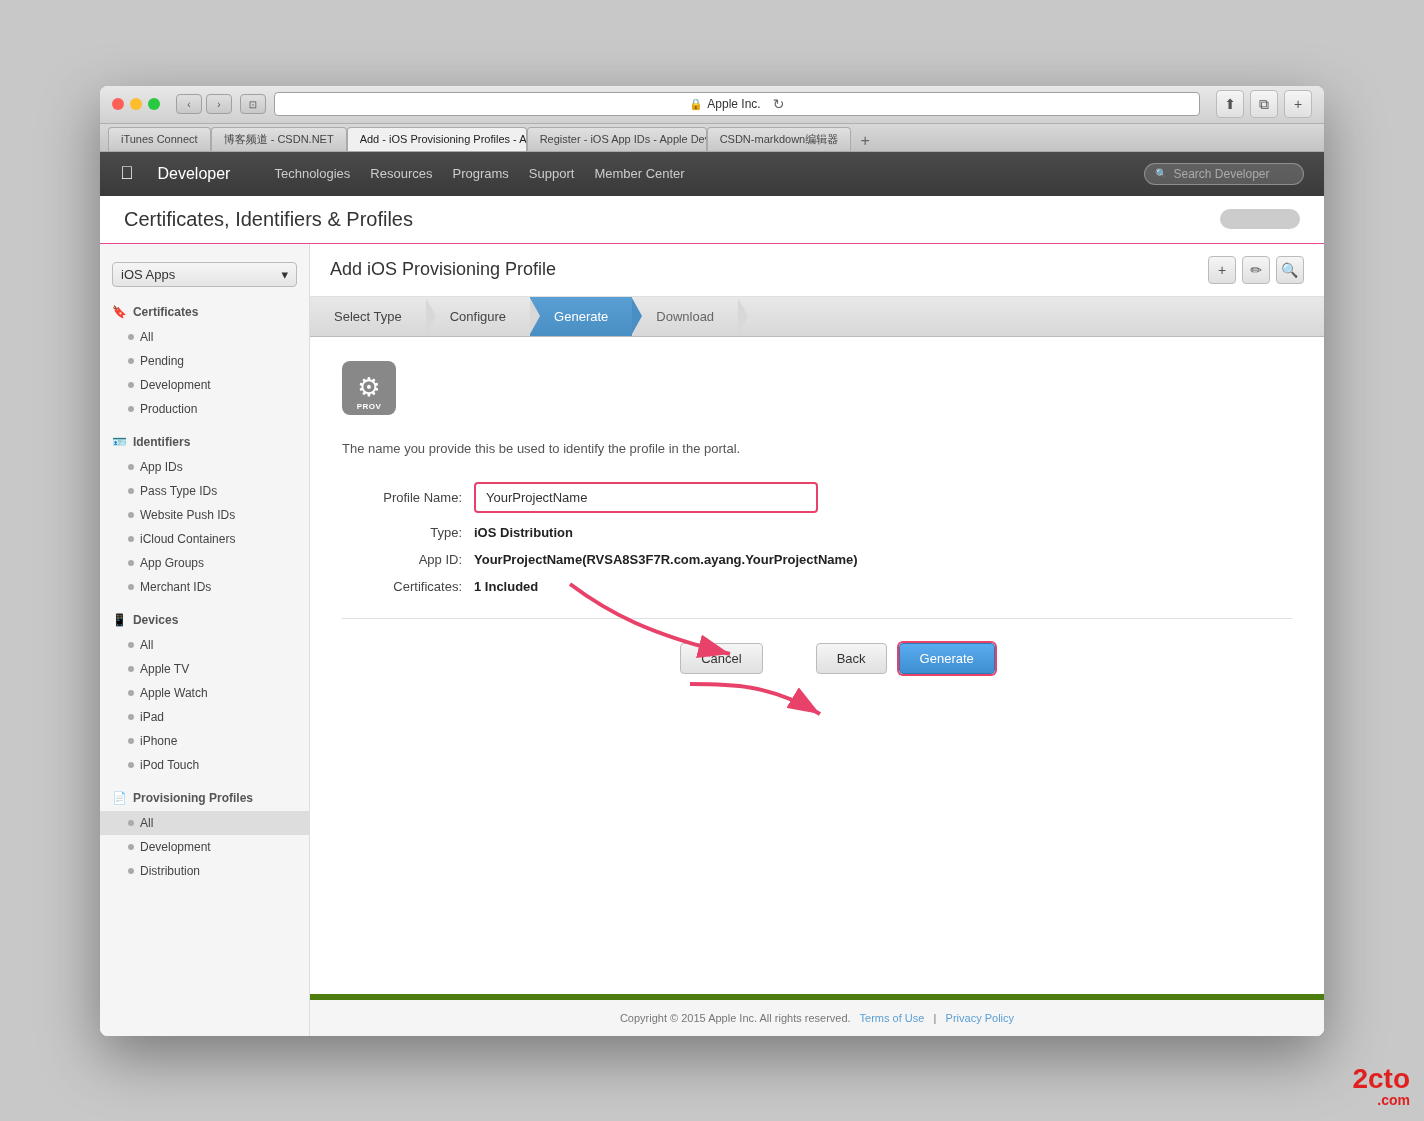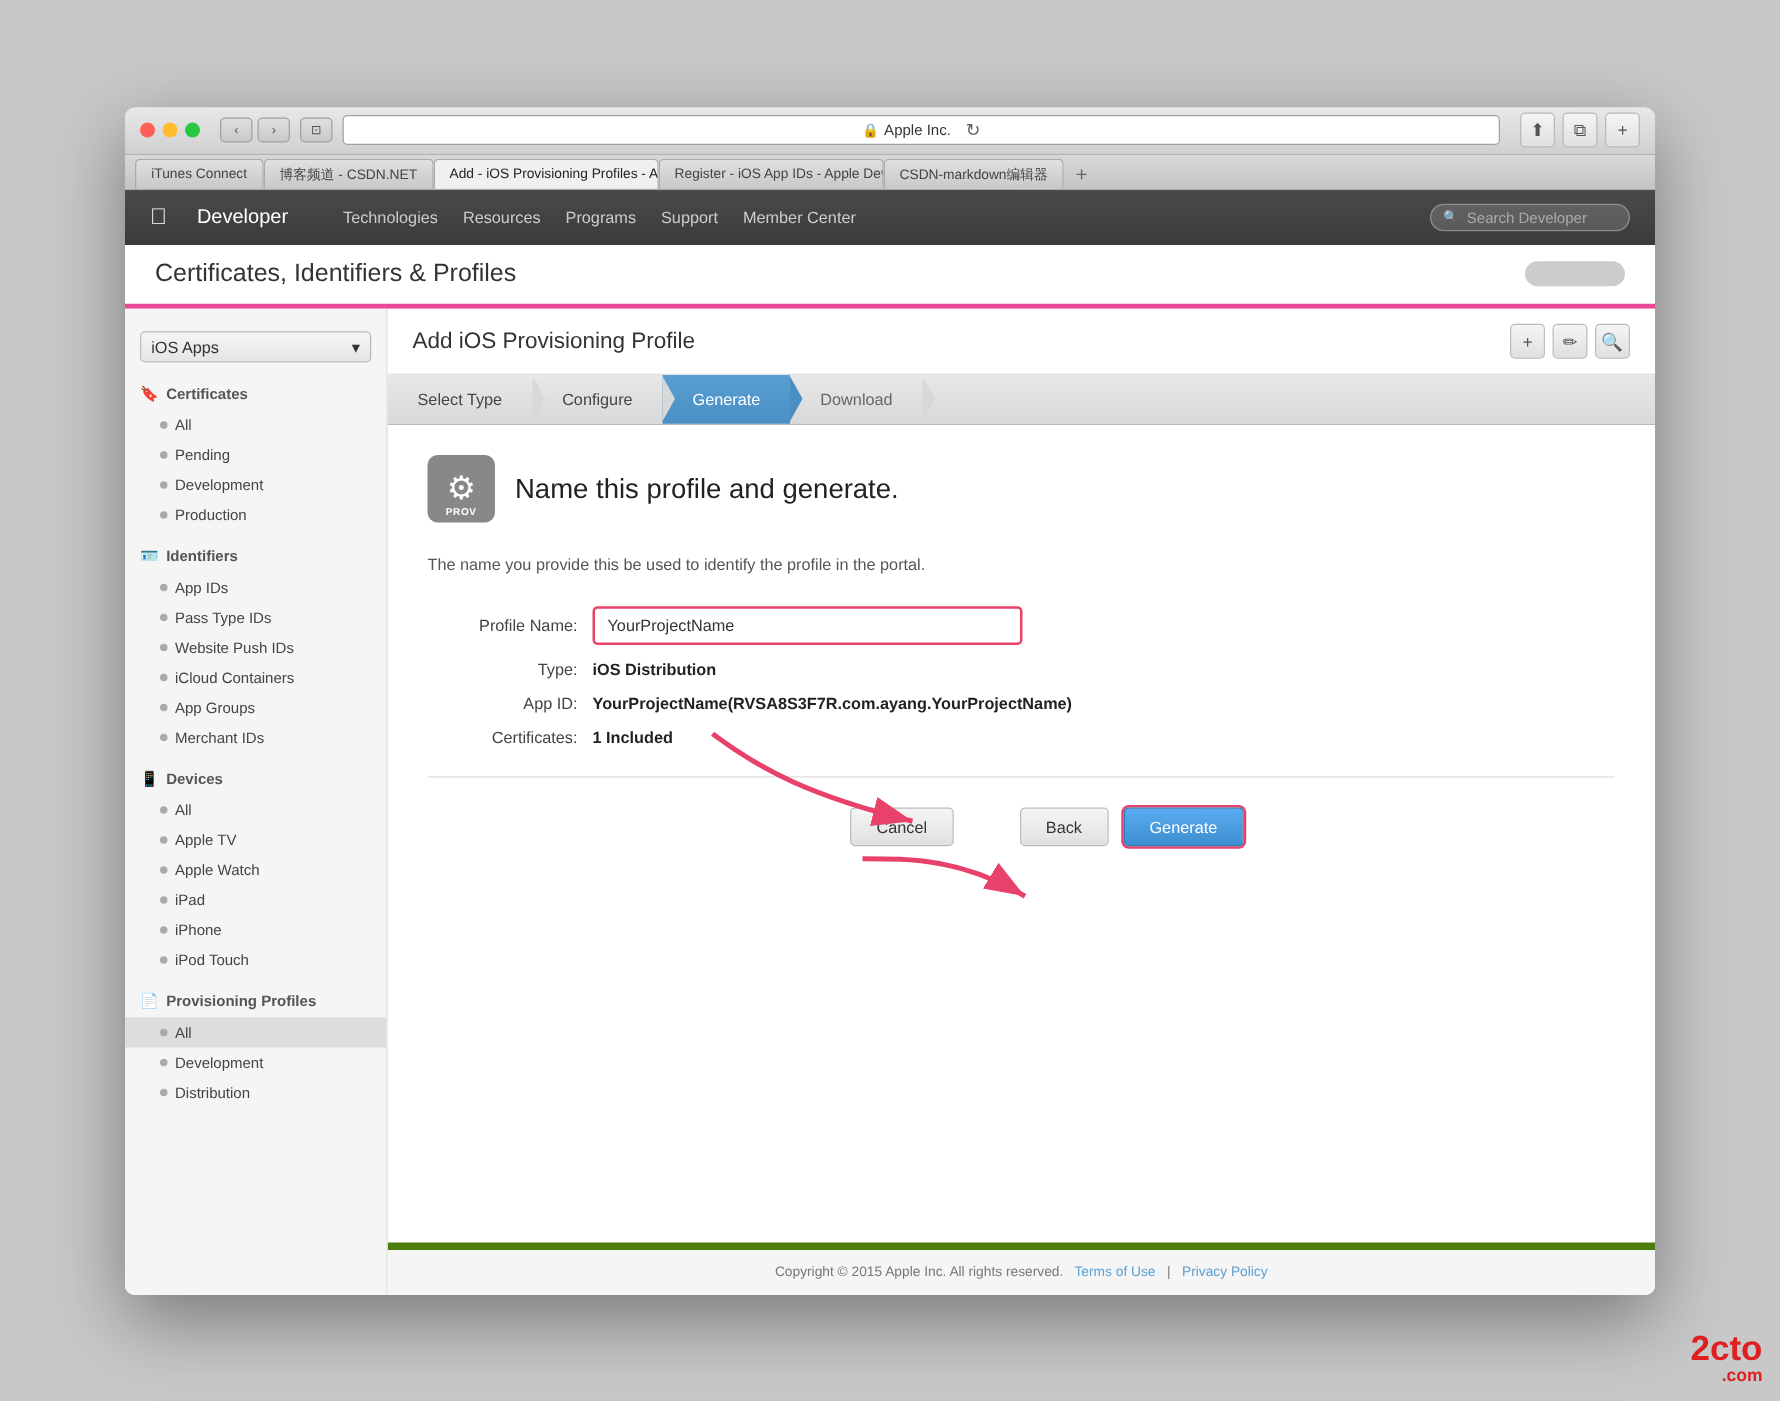--- a/index.html
+++ b/index.html
@@ -139,21 +139,21 @@
       font-size: 12px;
       width: 160px;
       display: flex; align-items: center; gap: 6px;
     }
     .search-icon-nav { font-size: 10px; }
 
     
     .page-header {
       background: white;
       padding: 12px 24px;
-      border-bottom: 4px solid #ec4899;
+      border-bottom: 1px solid #ec4899;
       display: flex;
       align-items: center;
       justify-content: space-between;
       flex-shrink: 0;
     }
     .page-header-title { font-size: 20px; color: #333; font-weight: 300; }
 
     
     .main-content {
       display: flex;
@@ -623,21 +623,20 @@
             <span>Download</span>
           </div>
         </div>
 
         <div class="profile-content">
           <div class="profile-header-row">
             <div class="prov-icon">
               <span style="font-size:26px;">⚙</span>
               <span class="prov-icon-label">PROV</span>
             </div>
-            <span class="profile-title-text">Name this profile and generate.</span>
           </div>
 
           <p class="profile-desc">The name you provide this be used to identify the profile in the portal.</p>
 
           <div class="form-section">
 
             <div class="form-row">
               <span class="form-label">Profile Name:</span>
               <div class="profile-name-input-wrap">
                 <input class="profile-name-input" type="text" value="YourProjectName" style="">

